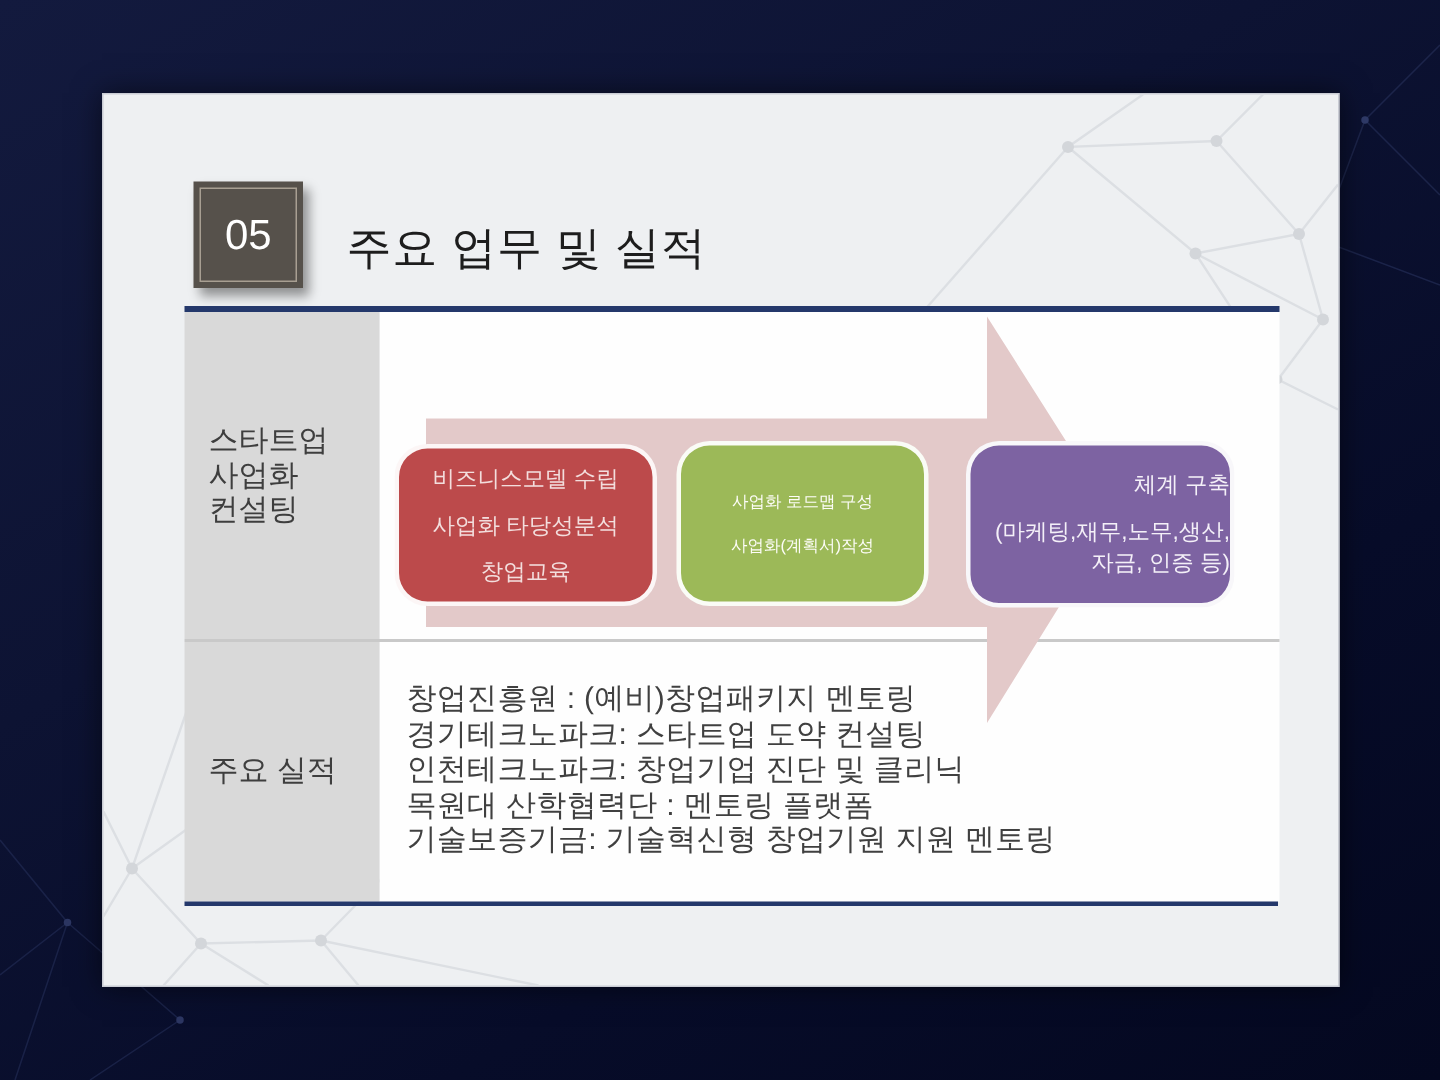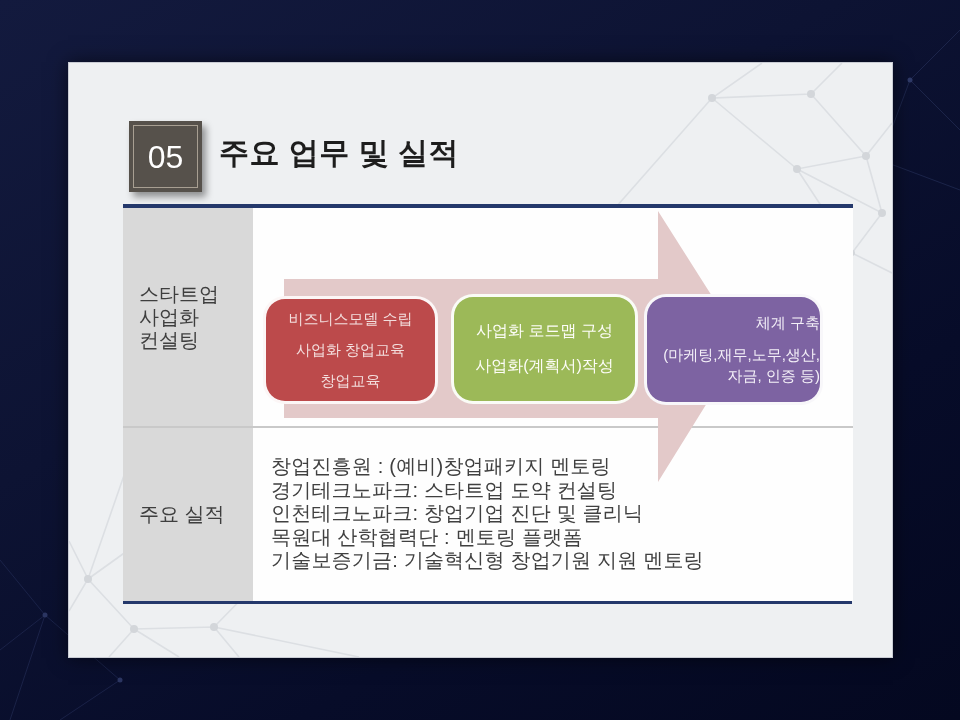--- a/index.html
+++ b/index.html
@@ -21,24 +21,24 @@
   
   .badge{
     position:absolute;left:60px;top:58px;width:73px;height:71px;
     background:#56514b;box-shadow:4px 5px 7px rgba(0,0,0,0.40);
     display:flex;align-items:center;justify-content:center;
   }
   .badge-inner{
     position:absolute;left:4px;top:4px;right:4px;bottom:4px;
     border:1px solid #a89f92;
   }
-  .badge-num{color:#ffffff;font-size:32px;line-height:1;position:relative;}
+  .badge-num{color:#ffffff;font-size:28px;line-height:1;position:relative;}
   .page-title{
-    position:absolute;left:150px;top:70px;margin:0;
-    font-size:30px;font-weight:700;color:#1d1d1d;letter-spacing:0.5px;white-space:nowrap;
+    position:absolute;left:150px;top:70px;margin:12px;
+    font-size:30px;font-weight:400;color:#1d1d1d;letter-spacing:0.5px;white-space:nowrap;
   }
 
   .rule{position:absolute;background:#24386b;}
   .rule-top{left:54px;top:141px;width:730px;height:4px;}
   .rule-bottom{left:54px;top:538px;width:729px;height:3px;}
 
   
   .content-bg{position:absolute;left:184px;top:145px;width:600px;height:393px;background:#fefefe;}
   .cell{position:absolute;left:54px;width:130px;background:#d9d9d9;box-sizing:border-box;
         display:flex;align-items:center;}
@@ -51,22 +51,22 @@
   
   .arrow-svg{position:absolute;left:184px;top:145px;}
   .step{
     position:absolute;box-sizing:border-box;border:3px solid rgba(255,255,255,0.95);
     border-radius:22px;color:#ffffff;text-align:center;
     display:flex;flex-direction:column;align-items:center;justify-content:center;
   }
   .step div{white-space:nowrap;}
   .step-red{left:194px;top:233px;width:175px;height:108px;background:#bc4a4b;
             font-size:15px;gap:12px;color:#f3dedd;}
-  .step-green{left:382px;top:231px;width:187px;height:110px;background:#9cb958;
-            font-size:16px;gap:14px;color:#fdfdf8;}
+  .step-green{left:382px;top:231px;width:168px;height:110px;background:#9cb958;
+            font-size:11px;gap:14px;color:#fdfdf8;}
   .step-purple{left:575px;top:231px;width:179px;height:111px;background:#7d63a2;
             font-size:15px;color:#f4f0f8;align-items:flex-end;}
   .step-purple .step-head{margin-bottom:11px;}
   .step-purple .step-sub{line-height:21px;}
 
   
   .achievements{
     position:absolute;left:202px;top:392px;
     font-size:20px;line-height:23.5px;color:#404040;letter-spacing:0.2px;white-space:nowrap;
   }
@@ -155,21 +155,21 @@
     </div>
   </div>
   <div class="row-divider"></div>
 
   <svg class="arrow-svg" width="600" height="393" viewBox="0 0 600 393">
     <polygon points="31,71 405,71 405,3 490,137 405,274 405,210 31,210" fill="#e3c9c9"></polygon>
   </svg>
 
   <div class="step step-red">
     <div>비즈니스모델 수립</div>
-    <div>사업화 창업교육</div>
+    <div>사업화 타당성분석</div>
     <div>창업교육</div>
   </div>
   <div class="step step-green">
     <div>사업화 로드맵 구성</div>
     <div>사업화(계획서)작성</div>
   </div>
   <div class="step step-purple">
     <div class="step-head">체계 구축</div>
     <div class="step-sub">(마케팅,재무,노무,생산,</div>
     <div class="step-sub">자금, 인증 등)</div>

